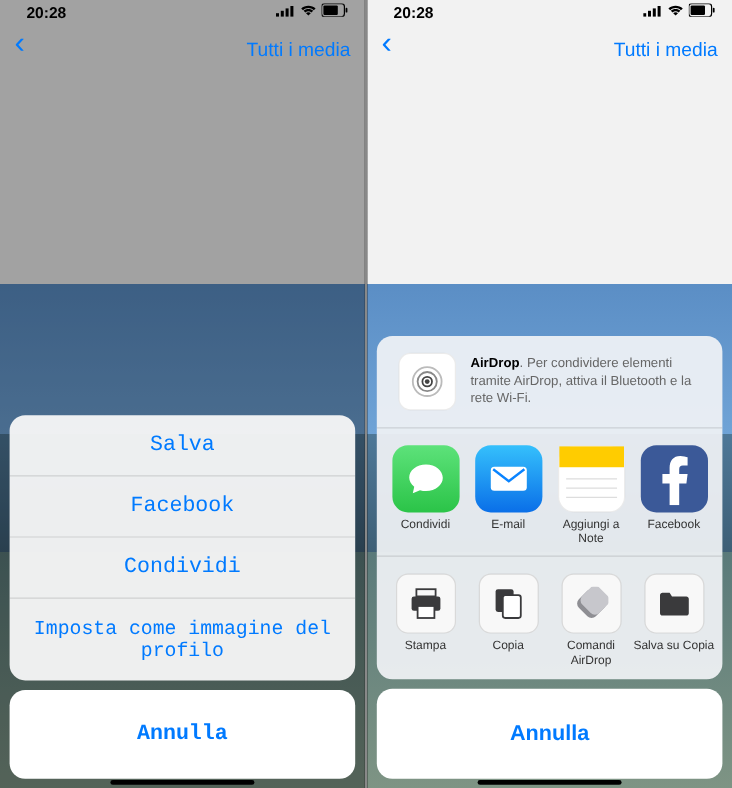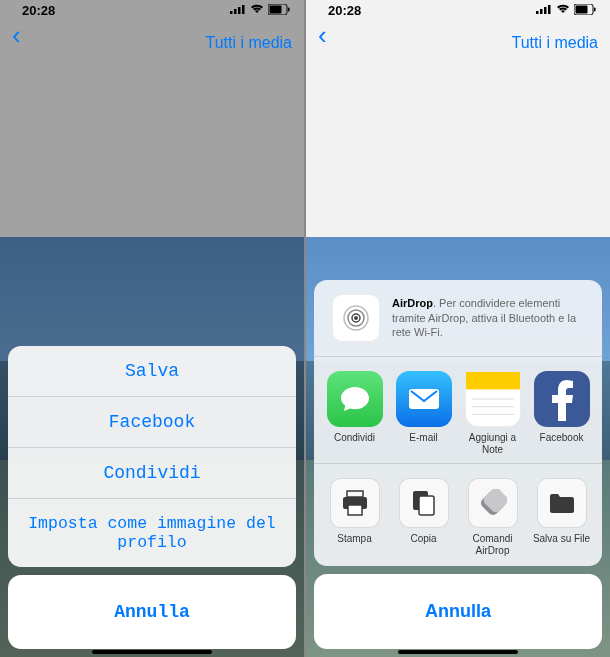--- a/index.html
+++ b/index.html
@@ -204,21 +204,21 @@
               </svg>
           </div>
           <span class="app-label">Comandi AirDrop</span>
         </div>
         <div class="app-item">
           <div class="action-icon">
             <svg width="28" height="22" viewBox="0 0 28 22">
                 <path d="M2 4c0-1 1-2 2-2h6l2 3h12c1 0 2 1 2 2v12c0 1-1 2-2 2H4c-1 0-2-1-2-2V4z" fill="#3a3a3c"></path>
               </svg>
           </div>
-          <span class="app-label">Salva su File</span>
+          <span class="app-label">Salva su Copia</span>
         </div>
       </div>
 
     </div>
     <div class="cancel-btn">Annulla</div>
   </div>
 
   <div class="home-ind"></div>
 </div>
 

